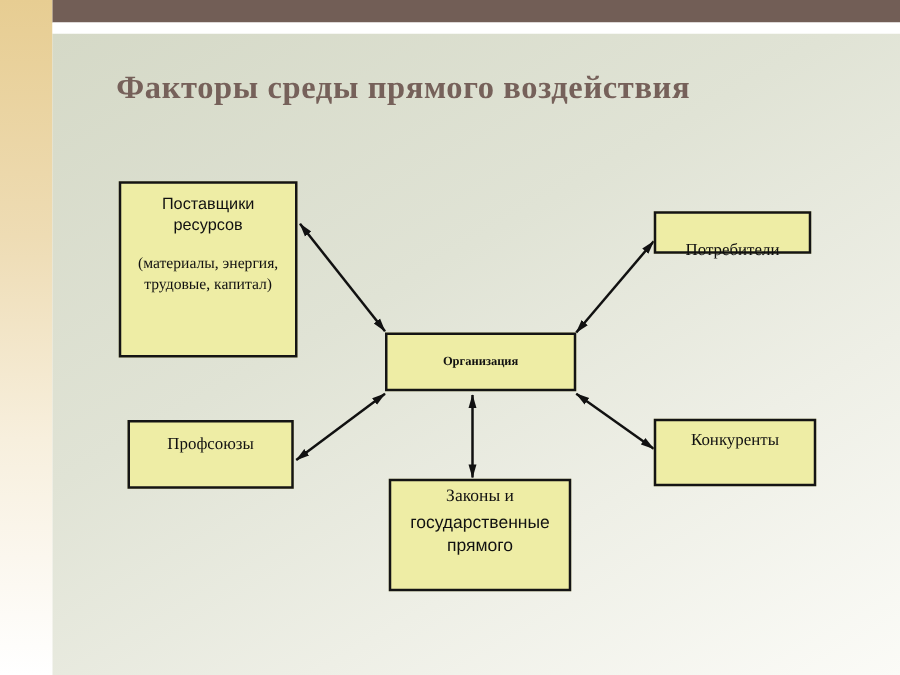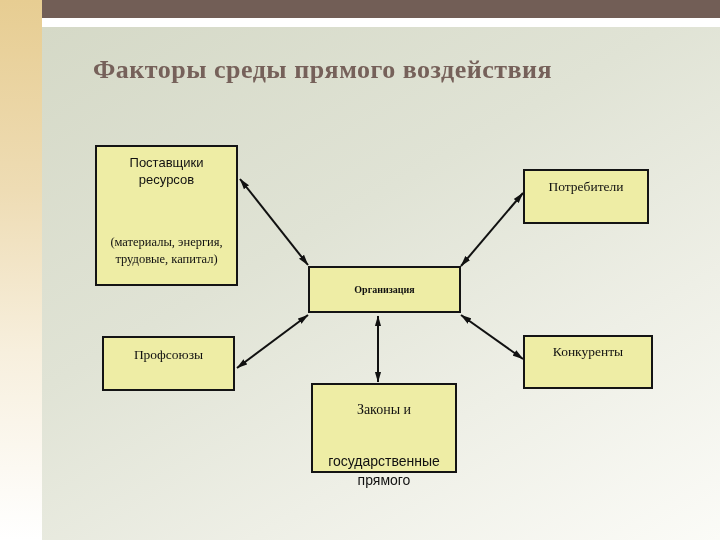--- a/index.html
+++ b/index.html
@@ -46,39 +46,38 @@
   .node{
     position:absolute;
     background:#eeeda5;
     border:2px solid #141414;
     box-sizing:border-box;
     display:flex;
     flex-direction:column;
     align-items:center;
     text-align:center;
     color:#111;
-    gap:32px;
   }
   .node-suppliers{
     left:95px;top:145px;width:143px;height:141px;
     padding:8px 5px 0 5px;
     justify-content:flex-start;
   }
   .node-suppliers .head{
     font-family:"Liberation Sans", sans-serif;
     font-size:13px;line-height:1.3;
   }
   .node-suppliers .sub{
     font-family:Liberation Serif, serif;
     font-size:12.5px;line-height:1.35;
     margin-top:13px;
   }
   .node-consumers{
-    left:523px;top:169px;width:126px;height:55px;
-    padding-top:8px;
+    left:523px;top:169px;width:126px;height:34px;
+    padding-top:21px;
     font-size:13.5px;
   }
   .node-org{
     left:308px;top:266px;width:153px;height:47px;
     justify-content:center;
     font-weight:bold;
     font-size:10px;
   }
   .node-unions{
     left:102px;top:336px;width:133px;height:55px;
@@ -87,21 +86,21 @@
     text-align:right;
   }
   .node-competitors{
     left:523px;top:335px;width:130px;height:54px;
     padding-top:7px;
     font-size:13.5px;
     text-align:right;
   }
   .node-laws{
     left:311px;top:383px;width:146px;height:90px;
-    padding-top:15px;
+    padding-top:3px;
     font-size:14px;line-height:1.4;
   }
   .node-laws .l1{font-family:"Liberation Serif", serif;}
   .node-laws .l2{font-family:"Liberation Sans", sans-serif;}
 </style>
 </head>
 <body>
 
 <div class="slide">
 

